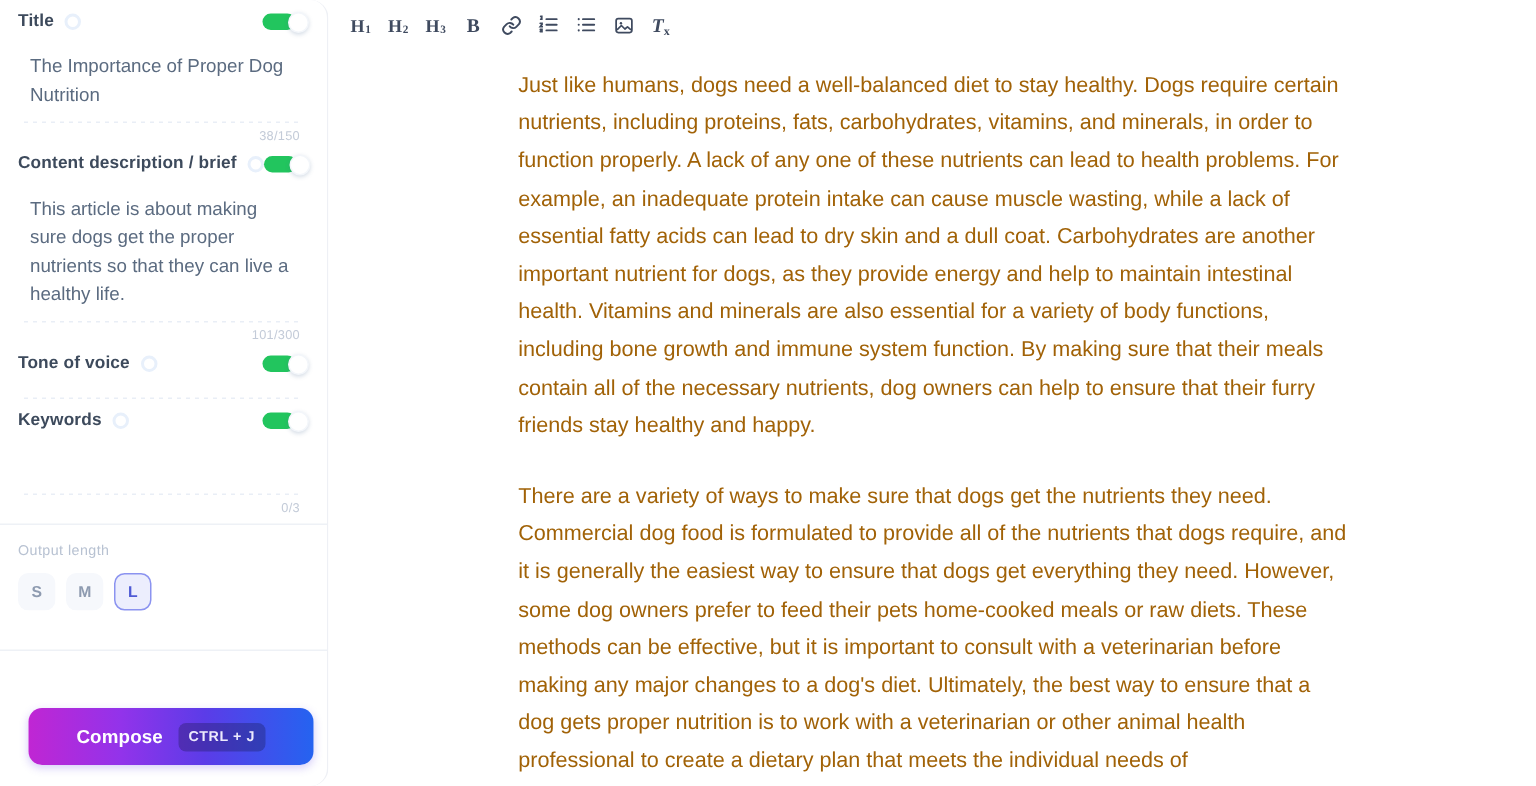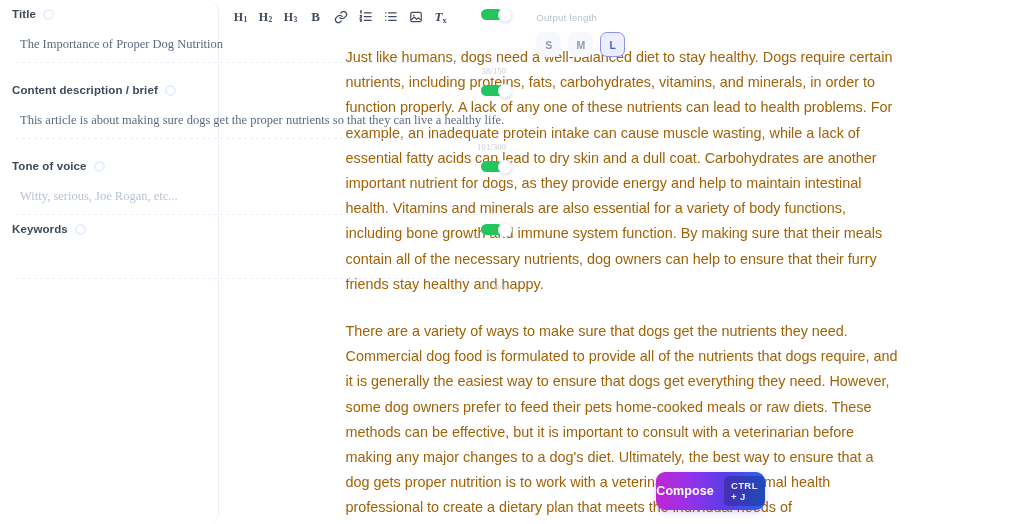--- a/index.html
+++ b/index.html
@@ -22,21 +22,21 @@
   }
 
   
   .sidebar {
     width: 219px;
     height: 524px;
     box-sizing: border-box;
     background: #ffffff;
     border-right: 1px solid #eef0f5;
     display: flex;
-    flex-direction: row;
+    flex-direction: column;
     position: relative;
     border-radius: 12px;
   }
   .sidebar-scroll {
     flex: 0 0 auto;
     padding: 0 10px;
     overflow: hidden;
   }
 
   .field-head {
@@ -90,21 +90,20 @@
     height: 14px;
     border-radius: 50%;
     background: #ffffff;
     box-shadow: 0 1px 3px rgba(80,110,150,0.25);
     border: 1px solid #f3f6fa;
     box-sizing: border-box;
   }
 
   .field-body {
     padding: 3px 2px 0 2px;
-    font-family: Liberation Serif, serif;
   }
   .field-value {
     font-size: 12.5px;
     line-height: 19px;
     color: #5b6b80;
     padding: 4px 8px 2px 8px;
     white-space: pre-wrap;
   }
   .field-placeholder {
     font-size: 12.5px;
@@ -341,21 +340,20 @@
           <div class="field-head-left">
             <span class="field-label">Tone of voice</span>
             <span class="info-icon"></span>
           </div>
           <div class="toggle">
             <span class="track"></span>
             <span class="knob"></span>
           </div>
         </div>
         <div class="field-body">
-          <div class="field-placeholder">Witty, serious, Joe Rogan, etc...</div>
           <div class="field-underline"></div>
         </div>
       </div>
 
       <div class="field">
         <div class="field-head">
           <div class="field-head-left">
             <span class="field-label">Keywords</span>
             <span class="info-icon"></span>
           </div>

